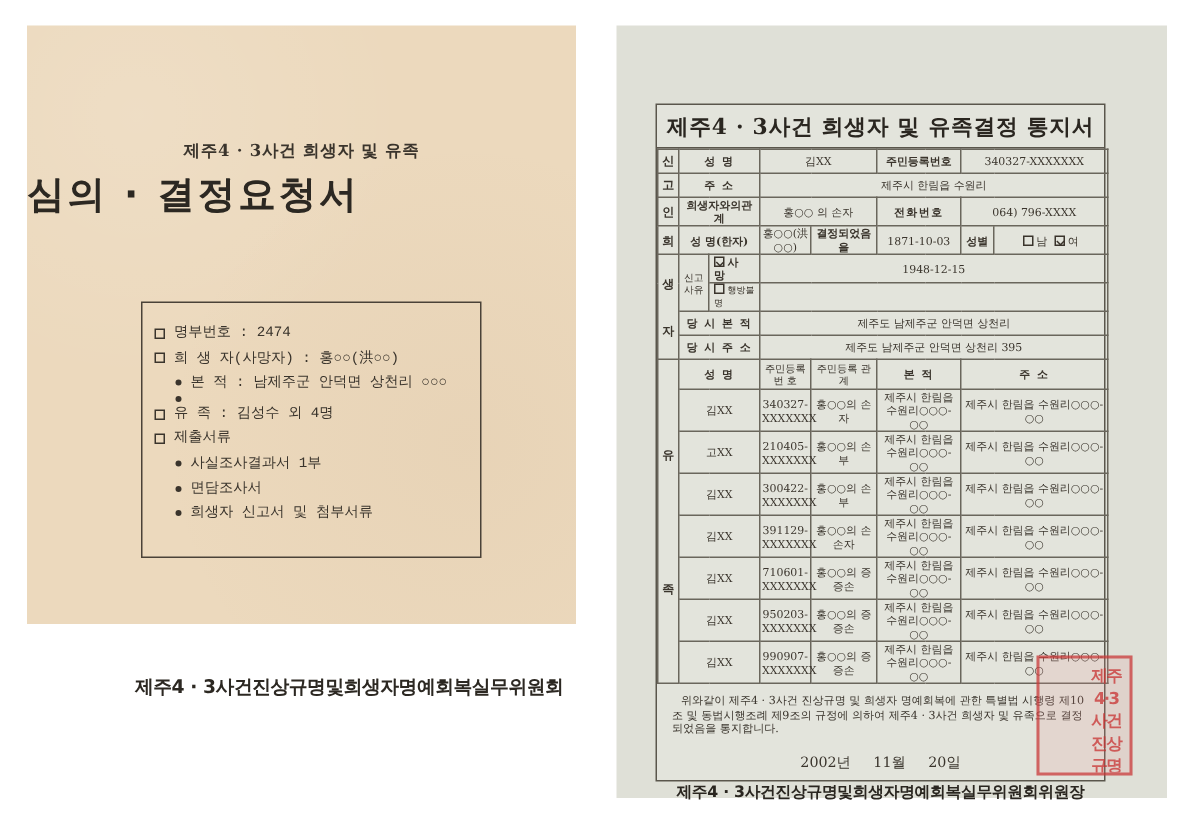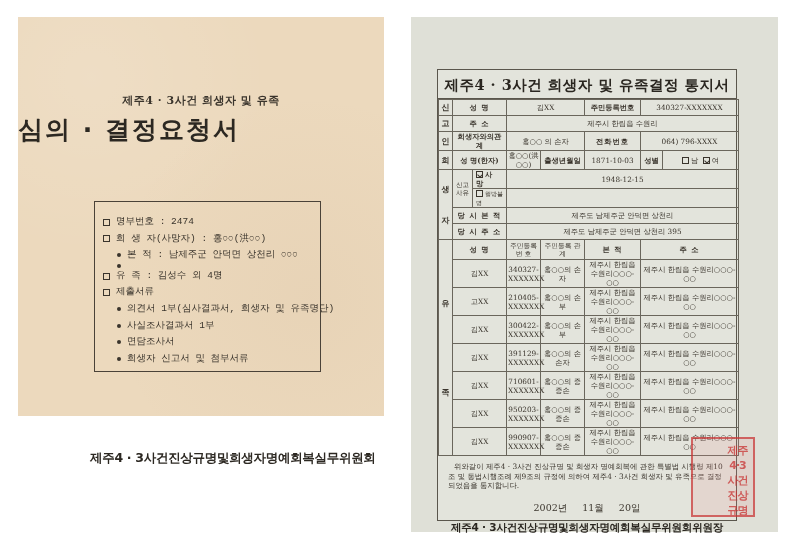--- a/index.html
+++ b/index.html
@@ -99,24 +99,20 @@
     <div class="row">
       <span class="bullet sub"></span>
     </div>
     <div class="row">
       <span class="sq"></span>
       <span>유     족 : 김성수 외 4명</span>
     </div>
     <div class="row">
       <span class="sq"></span>
       <span>제출서류</span>
-    </div>
-    <div class="row">
-      <span class="bullet"></span>
-      <span>의견서 1부(심사결과서, 희생자 및 유족명단)</span>
     </div>
     <div class="row">
       <span class="bullet"></span>
       <span>사실조사결과서 1부</span>
     </div>
     <div class="row">
       <span class="bullet"></span>
       <span>면담조사서</span>
     </div>
     <div class="row">
@@ -163,21 +159,21 @@
         <td colspan="2" class="lbl" style="letter-spacing:0">희생자와의관계</td>
         <td colspan="2">홍○○ 의 손자</td>
         <td colspan="2" class="lbl">전화번호</td>
         <td colspan="2">064) 796-XXXX</td>
       </tr>
 
       <tr style="height:16px">
         <td class="side">희</td>
         <td colspan="2" class="lbl" style="letter-spacing:0">성  명(한자)</td>
         <td>홍○○(洪○○)</td>
-        <td class="lbl" style="letter-spacing:0">출생년월일</td>
+        <td class="lbl" style="letter-spacing:0">결정되었음을</td>
         <td colspan="2">1871-10-03</td>
         <td class="lbl" style="letter-spacing:0">성별</td>
         <td>
           <span class="checkbox"></span><span>남</span>
           &nbsp;<span class="checkbox checked"></span><span>여</span>
         </td>
       </tr>
       <tr style="height:16px">
         <td class="side" rowspan="4">
           <div style="margin-bottom:22px">생</div>

